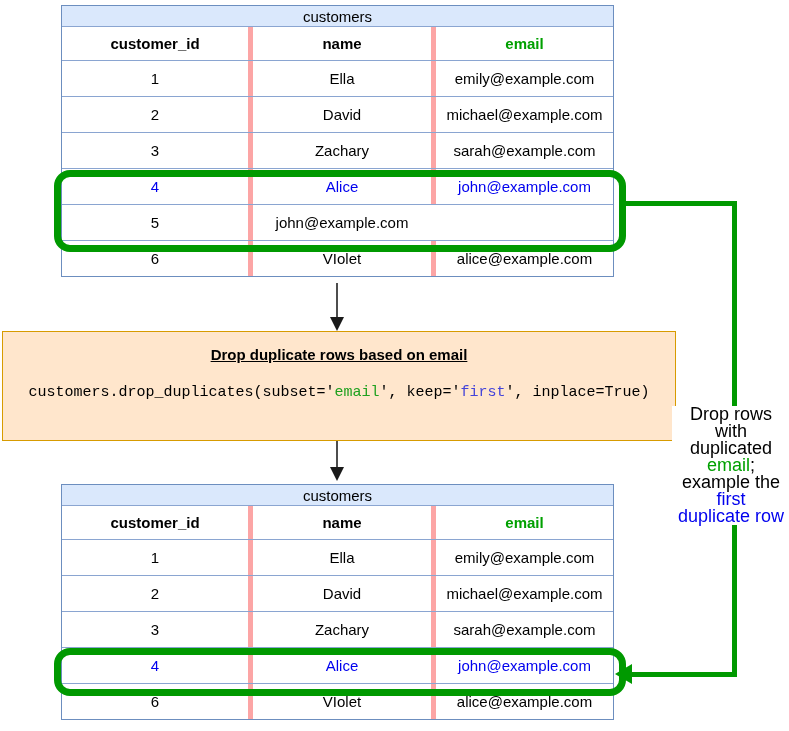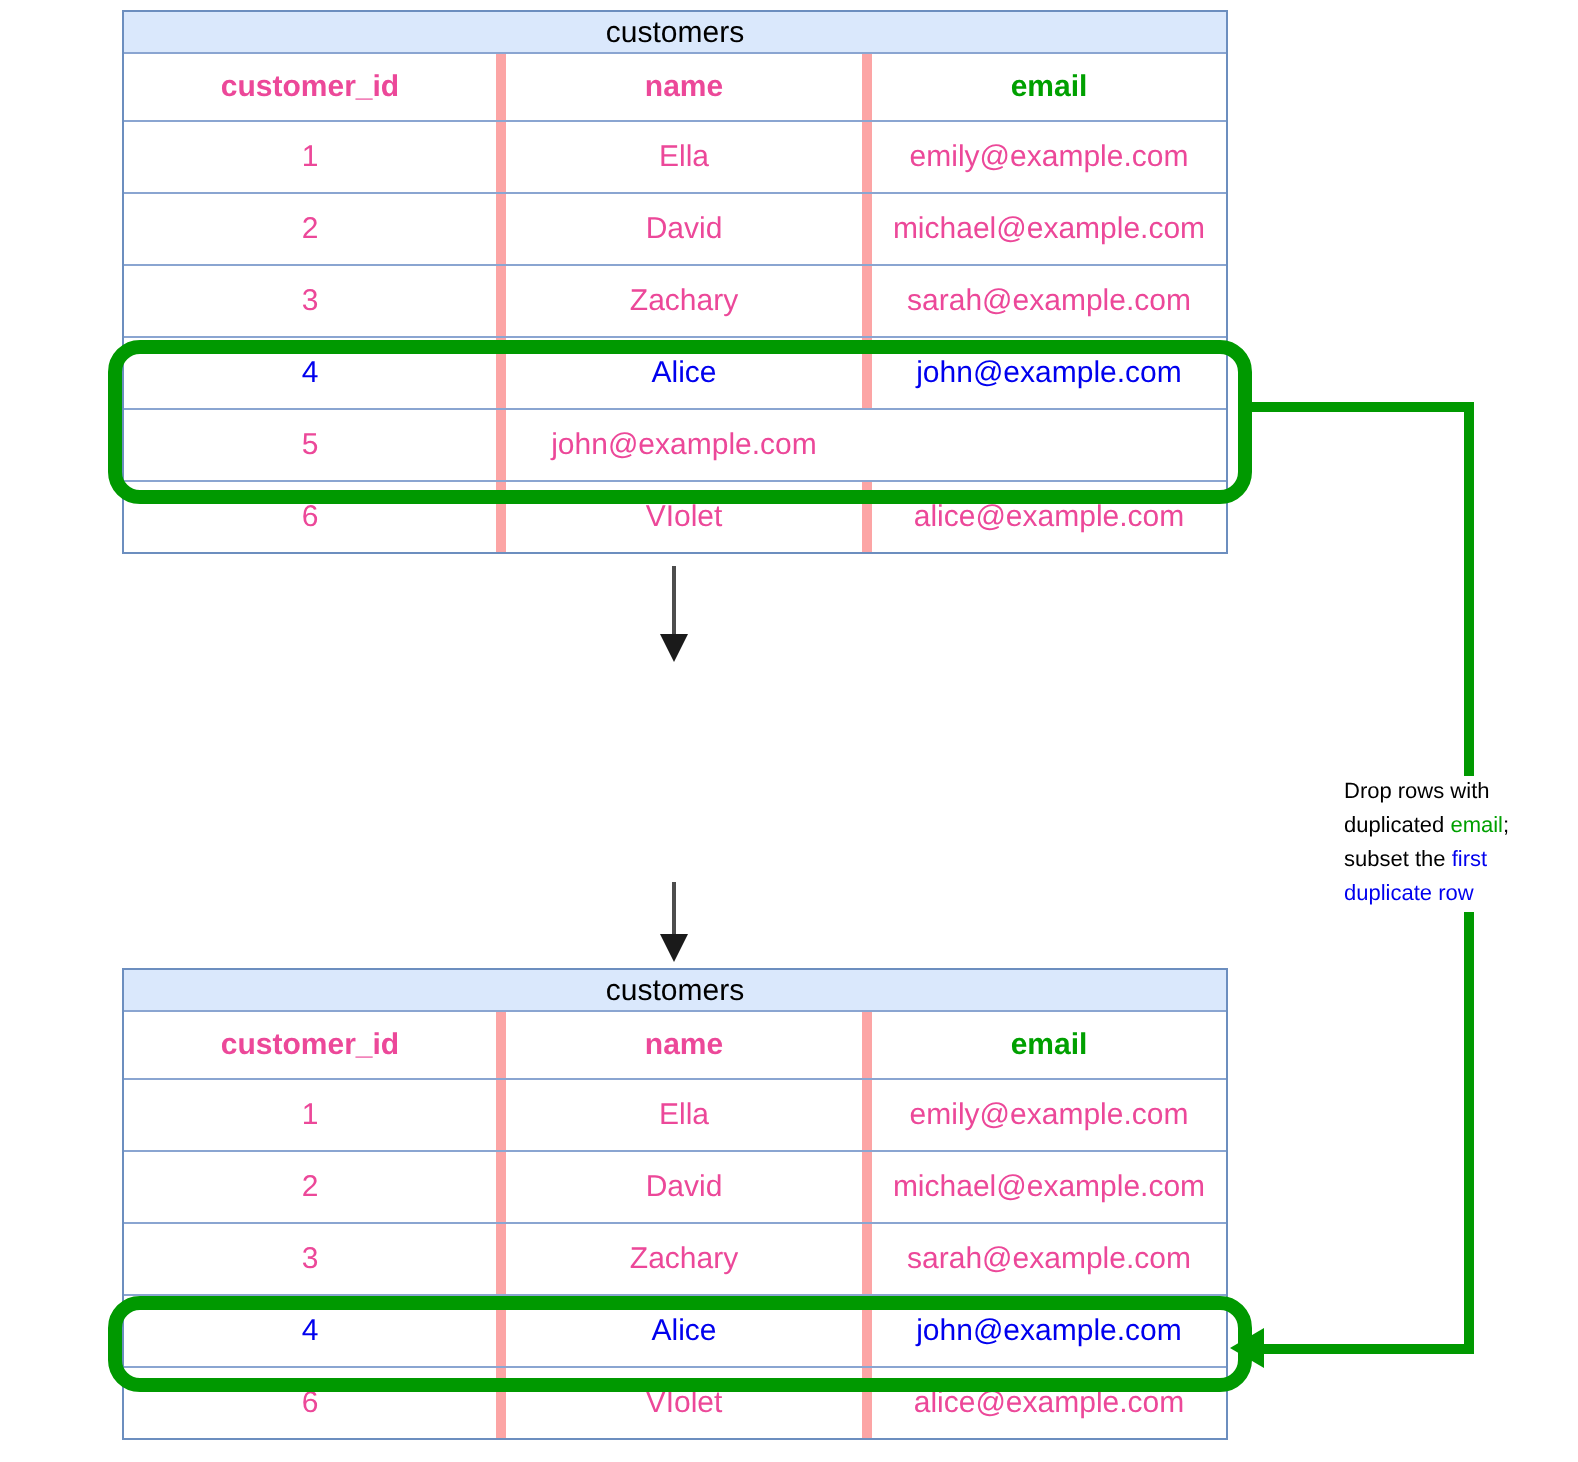--- a/index.html
+++ b/index.html
@@ -18,21 +18,21 @@
     align-items:center; justify-content:center;
     font-size:15px; color:#000000;
   }
   .t-row {
     display:grid; grid-template-columns:186px 183px 1fr;
     border-top:1px solid #8aa5d1;
   }
   .t-row.t-head .t-cell { font-weight:bold; height:33px; }
   .t-cell {
     display:flex; align-items:center; justify-content:center;
-    height:35px; font-size:15px; color:#ec4899; overflow:hidden;
+    height:35px; font-size:15px; color:#000000; overflow:hidden;
     white-space:nowrap;
   }
   .t-cell + .t-cell { border-left:5px solid #fca5a5; }
   .email-head { color:#00a000; }
   .blue-row .t-cell { color:#0000ee; }
 
   
   .hl-rect {
     position:absolute; border:7px solid #009900; border-radius:16px;
     box-sizing:border-box; background:transparent; z-index:4;
@@ -66,23 +66,23 @@
   }
   .op-code {
     margin-top:21px; text-align:center; white-space:pre;
     font-family:"Liberation Mono", monospace; font-size:15px; color:#000000;
   }
   .code-green { color:#1fa01f; }
   .code-blue  { color:#4343d9; }
 
   
   .side-note {
-    position:absolute; left:672px; top:388px; width:118px;
-    background:#ffffff; z-index:5; text-align:left;
-    font-size:11px; line-height:17px; color:#000000;
+    position:absolute; left:672px; top:406px; width:118px;
+    background:#ffffff; z-index:5; text-align:center;
+    font-size:18px; line-height:17px; color:#000000;
   }
   .note-green { color:#00a000; }
   .note-blue  { color:#0000ee; }
 </style>
 </head>
 <body>
 
 <div id="canvas">
 
   <div class="dtable" style="left:61px; top:5px;">
@@ -121,20 +121,24 @@
       <div class="t-cell">VIolet</div>
       <div class="t-cell">alice@example.com</div>
     </div>
   </div>
 
   <div class="hl-rect" style="left:54px; top:170px; width:572px; height:82px;"></div>
 
   <div class="f-shaft" style="left:336px; top:283px; height:36px;"></div>
   <div class="f-head" style="left:330px; top:317px;"></div>
 
+  <div class="op-box">
+    <div class="op-title">Drop duplicate rows based on email</div>
+    <div class="op-code"><span>customers.drop_duplicates(subset='</span><span class="code-green">email</span><span>', keep='</span><span class="code-blue">first</span><span>', inplace=True)</span></div>
+  </div>
 
   <div class="f-shaft" style="left:336px; top:441px; height:28px;"></div>
   <div class="f-head" style="left:330px; top:467px;"></div>
 
   <div class="dtable" style="left:61px; top:484px;">
     <div class="t-title">customers</div>
     <div class="t-row t-head">
       <div class="t-cell">customer_id</div>
       <div class="t-cell">name</div>
       <div class="t-cell email-head">email</div>
@@ -169,17 +173,17 @@
   <div class="hl-rect" style="left:54px; top:648px; width:572px; height:48px;"></div>
 
   <div class="g-line" style="left:622px; top:201px; width:115px; height:5px;"></div>
   <div class="g-line" style="left:732px; top:201px; width:5px; height:476px;"></div>
   <div class="g-line" style="left:630px; top:672px; width:107px; height:5px;"></div>
   <div class="g-arrowhead" style="left:615px; top:664px;"></div>
 
   <div class="side-note">
     <div>Drop rows with</div>
     <div><span>duplicated </span><span class="note-green">email</span><span>;</span></div>
-    <div><span>subset the </span><span class="note-blue">first</span></div>
+    <div><span>example the </span><span class="note-blue">first</span></div>
     <div class="note-blue">duplicate row</div>
   </div>
 
 </div>
 
 </body></html>

